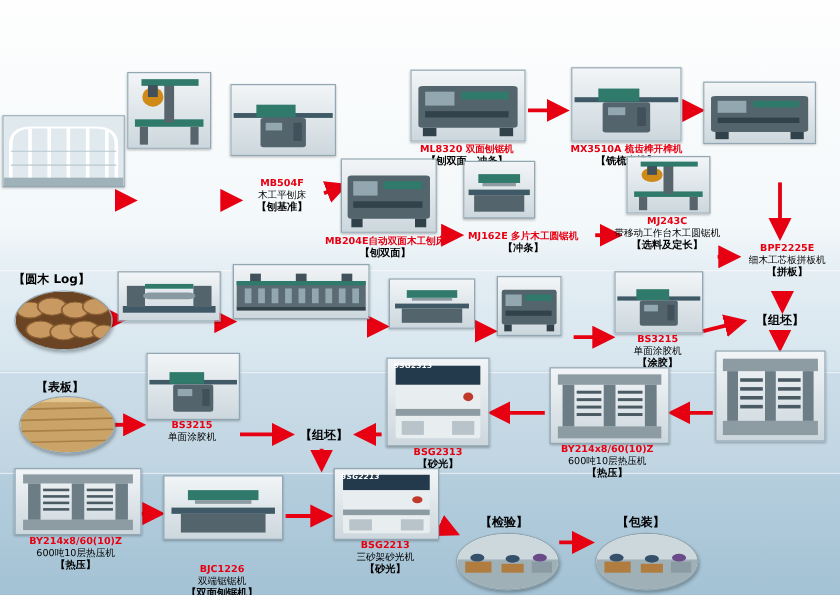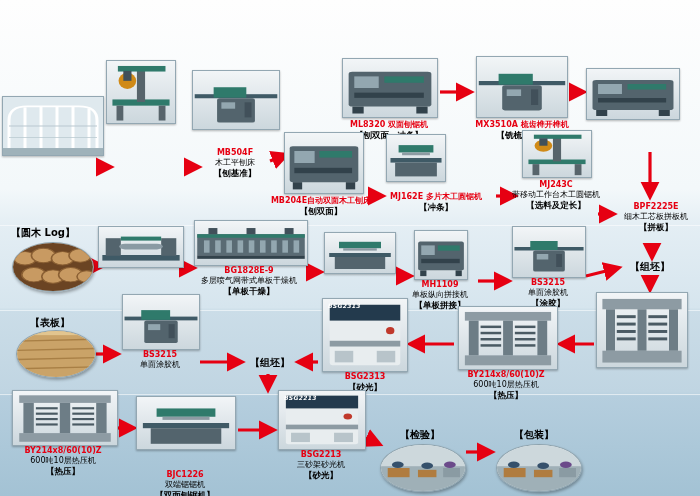--- a/index.html
+++ b/index.html
@@ -295,41 +295,31 @@
     <svg viewBox="0 0 100 100" preserveAspectRatio="none">
         <use href="#m-lathe"></use>
       </svg>
   </div>
 
   <div class="photo" style="left:194px;top:220px;width:112px;height:44px">
     <svg viewBox="0 0 100 100" preserveAspectRatio="none">
         <use href="#m-dryer"></use>
       </svg>
   </div>
-  <div class="lbl" style="left:188px;top:266px;width:122px">
-    <span class="model">BG1828E-9</span>
-    <span class="name">多层喷气网带式单板干燥机</span>
-    <span class="stage">【单板干燥】</span>
-  </div>
 
   <div class="photo" style="left:324px;top:232px;width:70px;height:40px">
     <svg viewBox="0 0 100 100" preserveAspectRatio="none">
         <use href="#m-shear"></use>
       </svg>
   </div>
 
   <div class="photo" style="left:414px;top:230px;width:52px;height:48px">
     <svg viewBox="0 0 100 100" preserveAspectRatio="none">
         <use href="#m-box"></use>
       </svg>
-  </div>
-  <div class="lbl" style="left:404px;top:280px;width:72px">
-    <span class="model">MH1109</span>
-    <span class="name">单板纵向拼接机</span>
-    <span class="stage">【单板拼接】</span>
   </div>
 
   <div class="photo" style="left:512px;top:226px;width:72px;height:50px">
     <svg viewBox="0 0 100 100" preserveAspectRatio="none">
         <use href="#m-planer"></use>
       </svg>
   </div>
   <div class="lbl" style="left:516px;top:278px;width:64px">
     <span class="model">BS3215</span>
     <span class="name">单面涂胶机</span>

